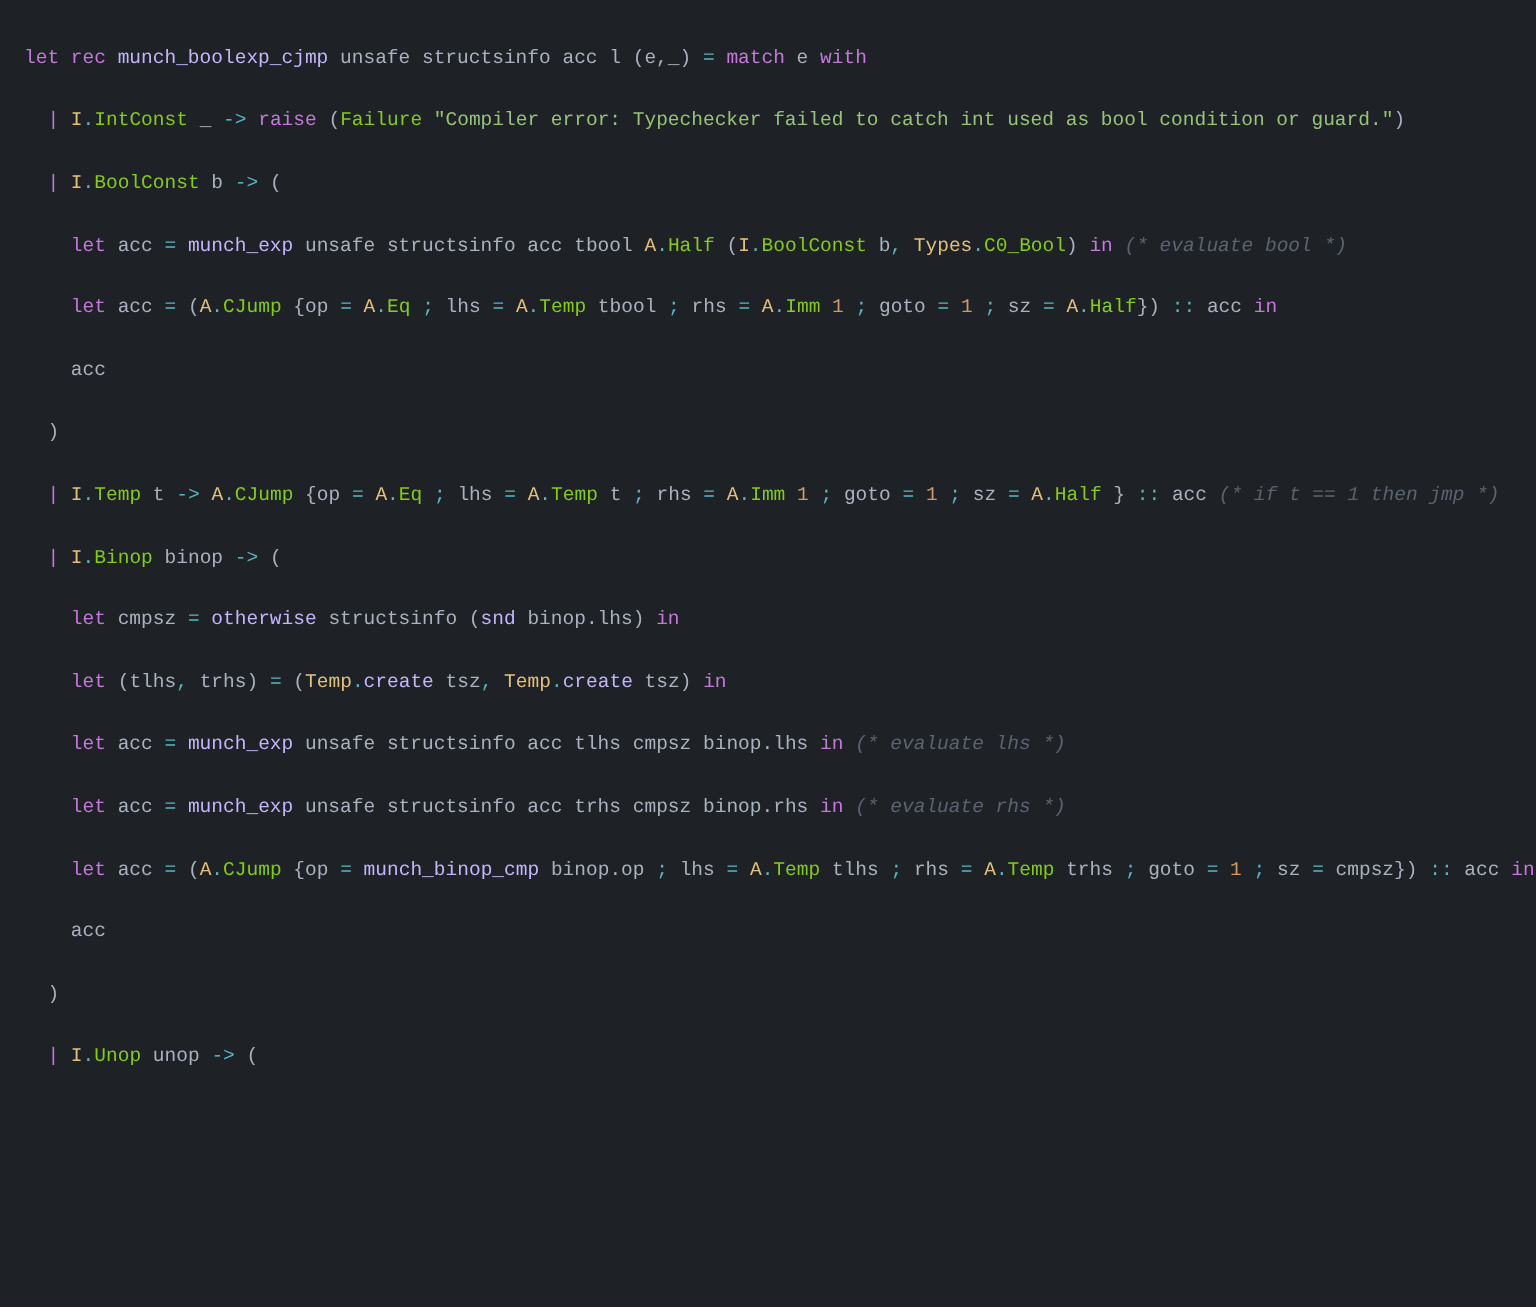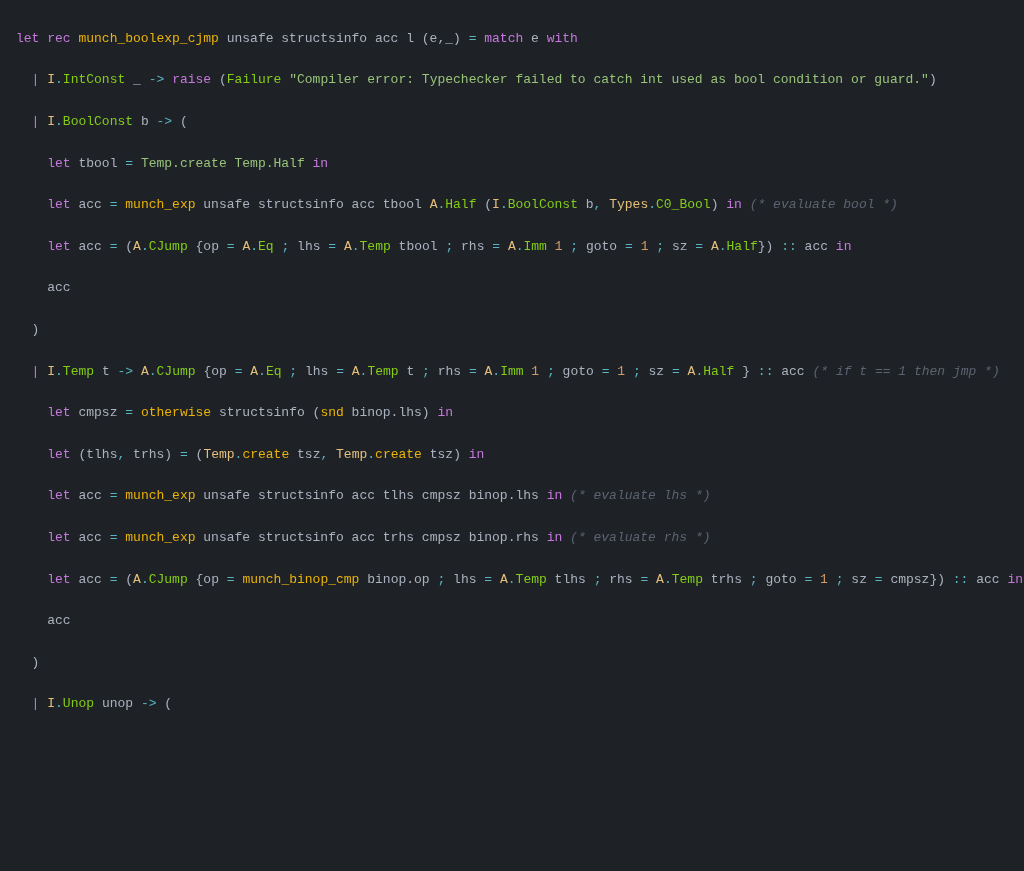--- a/index.html
+++ b/index.html
@@ -16,45 +16,45 @@
       white-space: pre;
       min-height: 871px;
     }
     .line {
       display: block;
       padding: 0 16px;
       min-height: 1.6em;
     }
     
     .kw { color: #c678dd; margin-top: 15px; } 
-    .fn { color: #eab308; } 
+    .fn { color: #c4b5fd; } 
     .type { color: #84cc16; } 
     .str { color: #98c379; } 
     .comment { color: #5c6370; font-style: italic; } 
     .op { color: #56b6c2; } 
     .ident { color: #abb2bf; } 
     .module { color: #e5c07b; } 
     .pipe { color: #c678dd; } 
     .num { color: #d19a66; } 
     .paren { color: #abb2bf; }
     .highlight { color: #98c379; } 
   </style>
 </head>
 <body>
 
 <div class="code-container">
 <span class="line"><span class="kw">let</span> <span class="kw">rec</span> <span class="fn">munch_boolexp_cjmp</span> <span class="ident">unsafe</span> <span class="ident">structsinfo</span> <span class="ident">acc</span> <span class="ident">l</span> <span class="ident">(e,_)</span> <span class="op">=</span> <span class="kw">match</span> <span class="ident">e</span> <span class="kw">with</span></span>
 <span class="line">  <span class="pipe">|</span> <span class="module">I</span><span class="op">.</span><span class="type">IntConst</span> <span class="ident">_</span> <span class="op">-&gt;</span> <span class="kw">raise</span> <span class="paren">(</span><span class="type">Failure</span> <span class="str">"Compiler error: Typechecker failed to catch int used as bool condition or guard."</span><span class="paren">)</span></span>
 <span class="line">  <span class="pipe">|</span> <span class="module">I</span><span class="op">.</span><span class="type">BoolConst</span> <span class="ident">b</span> <span class="op">-&gt;</span> <span class="paren">(</span></span>
-<span class="line">    <span class="kw">let</span> <span class="ident">tbool</span> <span class="op">=</span> <span class="highlight">Temp.create Temp.Half</span> <span class="kw">in</span></span>
 <span class="line">    <span class="kw">let</span> <span class="ident">acc</span> <span class="op">=</span> <span class="fn">munch_exp</span> <span class="ident">unsafe</span> <span class="ident">structsinfo</span> <span class="ident">acc</span> <span class="ident">tbool</span> <span class="module">A</span><span class="op">.</span><span class="type">Half</span> <span class="paren">(</span><span class="module">I</span><span class="op">.</span><span class="type">BoolConst</span> <span class="ident">b</span><span class="op">,</span> <span class="module">Types</span><span class="op">.</span><span class="type">C0_Bool</span><span class="paren">)</span> <span class="kw">in</span> <span class="comment">(* evaluate bool *)</span></span>
 <span class="line">    <span class="kw">let</span> <span class="ident">acc</span> <span class="op">=</span> <span class="paren">(</span><span class="module">A</span><span class="op">.</span><span class="type">CJump</span> <span class="paren">{</span><span class="ident">op</span> <span class="op">=</span> <span class="module">A</span><span class="op">.</span><span class="type">Eq</span> <span class="op">;</span> <span class="ident">lhs</span> <span class="op">=</span> <span class="module">A</span><span class="op">.</span><span class="type">Temp</span> <span class="ident">tbool</span> <span class="op">;</span> <span class="ident">rhs</span> <span class="op">=</span> <span class="module">A</span><span class="op">.</span><span class="type">Imm</span> <span class="num">1</span> <span class="op">;</span> <span class="ident">goto</span> <span class="op">=</span> <span class="num">1</span> <span class="op">;</span> <span class="ident">sz</span> <span class="op">=</span> <span class="module">A</span><span class="op">.</span><span class="type">Half</span><span class="paren">})</span> <span class="op">::</span> <span class="ident">acc</span> <span class="kw">in</span></span>
 <span class="line">    <span class="ident">acc</span></span>
 <span class="line">  <span class="paren">)</span></span>
 <span class="line">  <span class="pipe">|</span> <span class="module">I</span><span class="op">.</span><span class="type">Temp</span> <span class="ident">t</span> <span class="op">-&gt;</span> <span class="module">A</span><span class="op">.</span><span class="type">CJump</span> <span class="paren">{</span><span class="ident">op</span> <span class="op">=</span> <span class="module">A</span><span class="op">.</span><span class="type">Eq</span> <span class="op">;</span> <span class="ident">lhs</span> <span class="op">=</span> <span class="module">A</span><span class="op">.</span><span class="type">Temp</span> <span class="ident">t</span> <span class="op">;</span> <span class="ident">rhs</span> <span class="op">=</span> <span class="module">A</span><span class="op">.</span><span class="type">Imm</span> <span class="num">1</span> <span class="op">;</span> <span class="ident">goto</span> <span class="op">=</span> <span class="num">1</span> <span class="op">;</span> <span class="ident">sz</span> <span class="op">=</span> <span class="module">A</span><span class="op">.</span><span class="type">Half</span> <span class="paren">}</span> <span class="op">::</span> <span class="ident">acc</span> <span class="comment">(* if t == 1 then jmp *)</span></span>
+<span class="line">  <span class="pipe">|</span> <span class="module">I</span><span class="op">.</span><span class="type">Binop</span> <span class="ident">binop</span> <span class="op">-&gt;</span> <span class="paren">(</span></span>
 <span class="line">    <span class="kw">let</span> <span class="ident">cmpsz</span> <span class="op">=</span> <span class="fn">otherwise</span> <span class="ident">structsinfo</span> <span class="paren">(</span><span class="fn">snd</span> <span class="ident">binop.lhs</span><span class="paren">)</span> <span class="kw">in</span></span>
 <span class="line">    <span class="kw">let</span> <span class="paren">(</span><span class="ident">tlhs</span><span class="op">,</span> <span class="ident">trhs</span><span class="paren">)</span> <span class="op">=</span> <span class="paren">(</span><span class="module">Temp</span><span class="op">.</span><span class="fn">create</span> <span class="ident">tsz</span><span class="op">,</span> <span class="module">Temp</span><span class="op">.</span><span class="fn">create</span> <span class="ident">tsz</span><span class="paren">)</span> <span class="kw">in</span></span>
 <span class="line">    <span class="kw">let</span> <span class="ident">acc</span> <span class="op">=</span> <span class="fn">munch_exp</span> <span class="ident">unsafe</span> <span class="ident">structsinfo</span> <span class="ident">acc</span> <span class="ident">tlhs</span> <span class="ident">cmpsz</span> <span class="ident">binop.lhs</span> <span class="kw">in</span> <span class="comment">(* evaluate lhs *)</span></span>
 <span class="line">    <span class="kw">let</span> <span class="ident">acc</span> <span class="op">=</span> <span class="fn">munch_exp</span> <span class="ident">unsafe</span> <span class="ident">structsinfo</span> <span class="ident">acc</span> <span class="ident">trhs</span> <span class="ident">cmpsz</span> <span class="ident">binop.rhs</span> <span class="kw">in</span> <span class="comment">(* evaluate rhs *)</span></span>
 <span class="line">    <span class="kw">let</span> <span class="ident">acc</span> <span class="op">=</span> <span class="paren">(</span><span class="module">A</span><span class="op">.</span><span class="type">CJump</span> <span class="paren">{</span><span class="ident">op</span> <span class="op">=</span> <span class="fn">munch_binop_cmp</span> <span class="ident">binop.op</span> <span class="op">;</span> <span class="ident">lhs</span> <span class="op">=</span> <span class="module">A</span><span class="op">.</span><span class="type">Temp</span> <span class="ident">tlhs</span> <span class="op">;</span> <span class="ident">rhs</span> <span class="op">=</span> <span class="module">A</span><span class="op">.</span><span class="type">Temp</span> <span class="ident">trhs</span> <span class="op">;</span> <span class="ident">goto</span> <span class="op">=</span> <span class="num">1</span> <span class="op">;</span> <span class="ident">sz</span> <span class="op">=</span> <span class="ident">cmpsz</span><span class="paren">})</span> <span class="op">::</span> <span class="ident">acc</span> <span class="kw">in</span> </span>
 <span class="line">    <span class="ident">acc</span></span>
 <span class="line">  <span class="paren">)</span></span>
 <span class="line">  <span class="pipe">|</span> <span class="module">I</span><span class="op">.</span><span class="type">Unop</span> <span class="ident">unop</span> <span class="op">-&gt;</span> <span class="paren">(</span></span>
 
 

